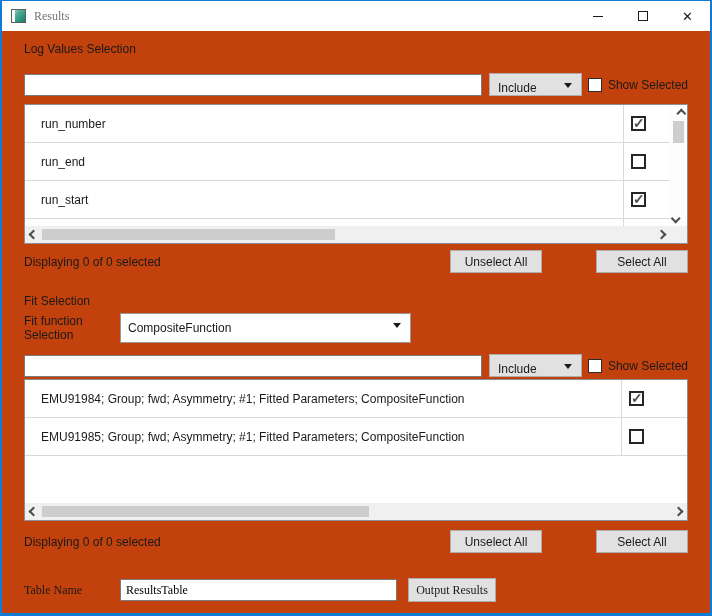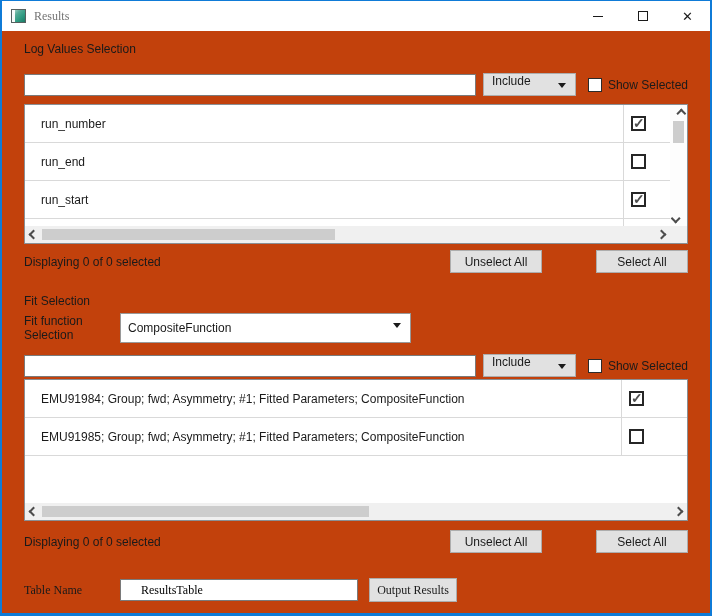--- a/index.html
+++ b/index.html
@@ -29,21 +29,21 @@
 
   
   .content { flex:1; padding:0 22px; background:#c2410c; overflow:hidden; }
   .section-heading { margin-top:11px; height:14px; }
   .heading-2 { margin-top:21px; }
 
   
   .filter-row { margin-top:17px; display:flex; align-items:center; height:23px; }
   .filter-row-2 { margin-top:15px; }
   .filter-input { flex:1; height:22px; border:1px solid #7a7a7a; background:#fff; padding:0 5px; font:inherit; margin-right:7px; }
-  .dropdown { width:93px; height:23px; flex:none; background:#e1e1e1; border:1px solid #adadad; display:flex; align-items:flex-start; padding:0 8px; margin-right:12px; position:relative; }
+  .dropdown { width:93px; height:23px; flex:none; background:#e1e1e1; border:1px solid #adadad; display:flex; align-items:flex-end; padding:0 8px; margin-right:6px; position:relative; }
   .dropdown .tri { position:absolute; right:9px; top:9px; width:0; height:0; border-left:4px solid transparent; border-right:4px solid transparent; border-top:5px solid #1a1a1a; }
   .filter-cb { width:14px; height:14px; flex:none; border:1px solid #2b2b2b; background:#fff; margin-right:6px; }
   .cb-label { white-space:nowrap; }
 
   
   .listtable { border:1px solid #8a8f94; background:#fff; display:flex; flex-direction:column; }
   .lt-1 { margin-top:8px; height:140px; }
   .lt-2 { margin-top:2px; height:142px; }
   .lt-main { flex:1; display:flex; min-height:0; }
   .lt-rows { flex:1; display:flex; flex-direction:column; overflow:hidden; }
@@ -89,21 +89,21 @@
 
   
   .fitfunc-row { margin-top:9px; display:flex; align-items:center; height:22px; }
   .fitfunc-label { width:96px; flex:none; }
   .combobox { width:291px; height:22px; flex:none; background:#fff; border:1px solid #999; display:flex; align-items:center; padding:14px 7px; position:relative; }
   .combobox .tri { position:absolute; right:9px; top:9px; width:0; height:0; border-left:4px solid transparent; border-right:4px solid transparent; border-top:5px solid #1a1a1a; }
 
   
   .output-row { margin-top:25px; display:flex; align-items:center; height:24px;font-family:Liberation Serif, serif; }
   .output-label { width:96px; flex:none; }
-  .tablename-input { width:238px; height:22px; border:1px solid #7a7a7a; background:#fff; padding:0 20px; font:inherit; flex:none; margin-right:11px; }
+  .tablename-input { width:277px; height:22px; border:1px solid #7a7a7a; background:#fff; padding:0 5px; font:inherit; flex:none; margin-right:11px; }
   .output-btn { width:88px; height:24px; }
 </style>
 </head>
 <body>
 
 <div class="window">
 
   <div class="titlebar">
     <div class="app-icon"></div>
     <div class="titlebar-text">Results</div>

